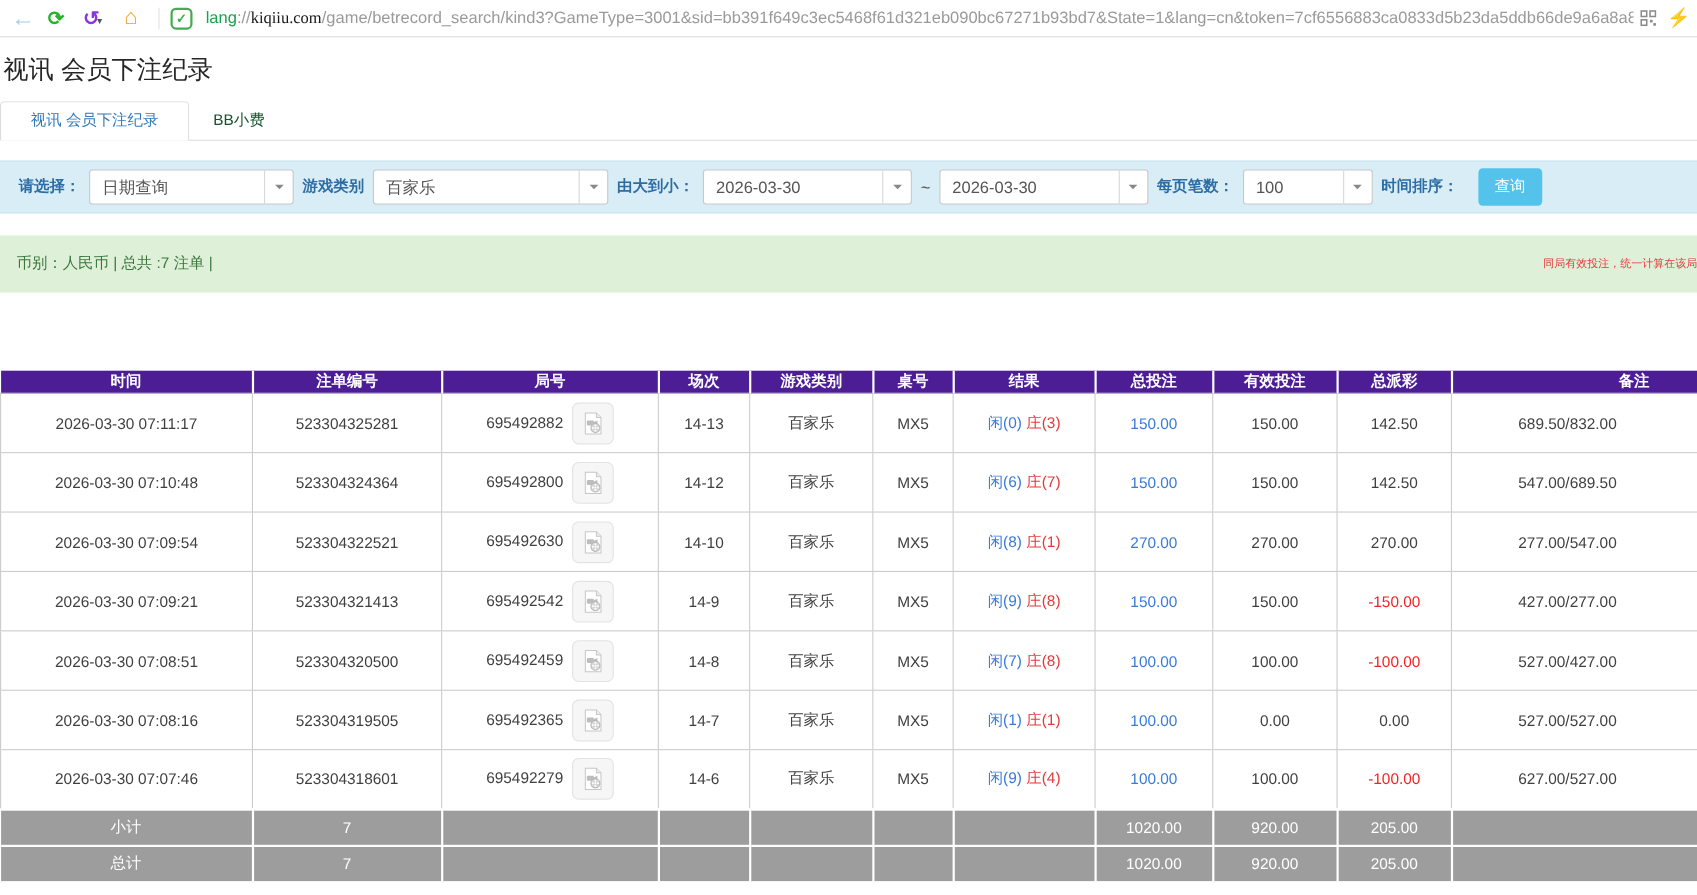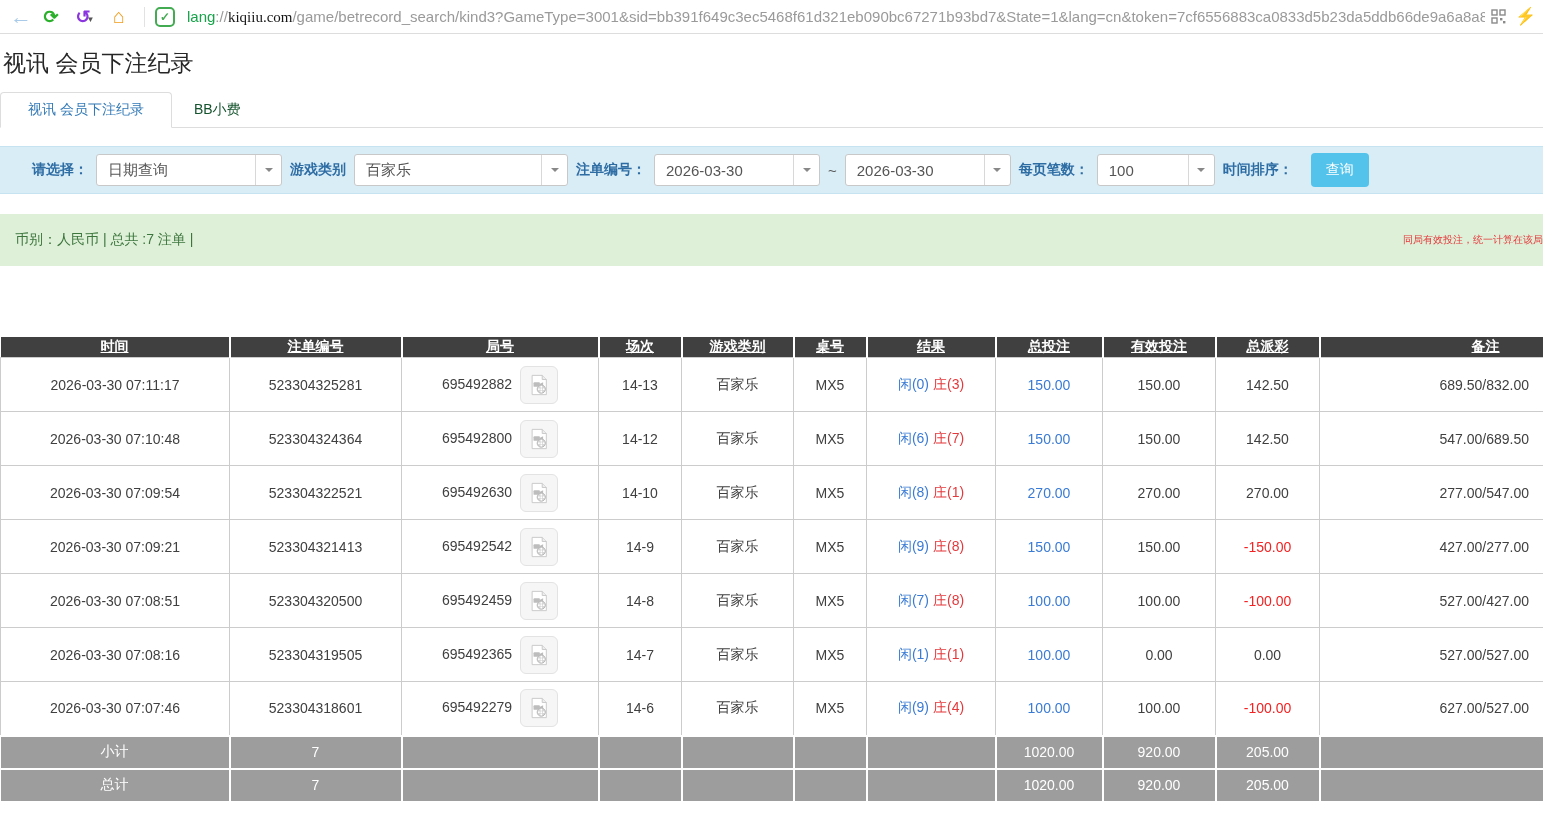--- a/index.html
+++ b/index.html
@@ -35,37 +35,37 @@
   .tab-plain  { padding:8px 22px; color:#14532d; font-size:14px; cursor:pointer; }
 
   
   .filter-bar { margin-top:18px; height:48px; background:#d9edf7; border-top:1px solid #c6e3f1; border-bottom:1px solid #c6e3f1;
                 display:flex; align-items:center; padding-left:15px; white-space:nowrap; overflow:hidden; }
   .flabel { color:#2e6da4; font-weight:bold; font-size:14px; margin:0 8px; flex-shrink:0; }
   .combo { background:#fff; border:1px solid #c8c8c8; border-radius:3px; height:32px; display:flex; align-items:center; flex-shrink:0; cursor:pointer; }
   .combo .val { padding:0 11px; font-size:15px; color:#555; flex:1; overflow:hidden; }
   .combo .caret { width:26px; align-self:stretch; border-left:1px solid #d8d8d8; display:flex; align-items:center; justify-content:center; }
   .caret-tri { width:0; height:0; border:4px solid transparent; border-top-color:#888; margin-top:4px; }
-  .w-select{width:186px} .w-game{width:214px} .w-date{width:166px} .w-size{width:118px} .w-sort{width:192px}
+  .w-select{width:186px} .w-game{width:214px} .w-date{width:190px} .w-size{width:118px} .w-sort{width:192px}
   .tilde { color:#555; font-size:15px; margin:0 8px; flex-shrink:0; }
   .search-btn { margin-left:10px; height:34px; padding:0 15px; background:#53c3ec; color:#fff; border:none;
                 border-radius:4px; font-size:14px; flex-shrink:0; cursor:pointer; }
 
   
   .summary-bar { margin-top:20px; height:52px; background:#dff0d8; display:flex; align-items:center;
                  justify-content:space-between; padding-left:15px; white-space:nowrap; overflow:hidden; }
   .summary-left  { color:#3c763d; font-size:14px;text-align:right; }
   .summary-right { color:#e4393c; font-size:10px;text-align:center; }
 
   
   table.bet { width:1543px; margin-top:71px; border-collapse:collapse; table-layout:fixed; font-size:14px; }
-  table.bet thead th { background:#404040; color:#fff; height:17px; border-right:2px solid #fff; font-weight:bold; text-align:center;text-decoration:underline; }
+  table.bet thead th { background:#4c1d95; color:#fff; height:17px; border-right:2px solid #fff; font-weight:bold; text-align:center; }
   table.bet thead th:last-child { border-right:none; text-align:right; padding-right:44px; }
   table.bet tbody td { height:54px; border:1px solid #ccc; text-align:center; color:#404040; background:#fff; overflow:hidden; }
-  table.bet tbody td.col-note { text-align:right; padding-right:14px; }
+  table.bet tbody td.col-note { text-align:center; padding-right:14px; }
   .link-amt { color:#3a7bd5; cursor:pointer; }
   .res-player { color:#3a7bd5; }
   .res-banker { color:#e4393c; margin-left:4px; }
   td.col-payout.neg { color:#f42222; }
   .video-btn { display:inline-flex; width:38px; height:38px; background:#f6f6f6; border:1px solid #e3e3e3; border-radius:6px;
                align-items:center; justify-content:center; margin-left:8px; vertical-align:middle; cursor:pointer; }
   table.bet tfoot td { background:#9d9d9d; color:#fff; border:2px solid #fff; height:33px; text-align:center; }
   table.bet tfoot td:first-child { border-left:none; }
   table.bet tfoot td:last-child  { border-right:none; }
 </style>
@@ -112,37 +112,37 @@
   </div>
 
   <div class="page-title">视讯 会员下注纪录</div>
 
   <div class="tabs">
     <div class="tab-active">视讯 会员下注纪录</div>
     <div class="tab-plain">BB小费</div>
   </div>
 
   <div class="filter-bar">
-    <span class="flabel" style="margin-left:17px;">请选择：</span>
+    <span class="flabel" style="margin-left:2px;">请选择：</span>
     <div class="combo w-select">
       <span class="val">日期查询</span>
       <span class="caret">
           <span class="caret-tri"></span>
         </span>
     </div>
 
     <span class="flabel">游戏类别</span>
     <div class="combo w-game">
       <span class="val">百家乐</span>
       <span class="caret">
           <span class="caret-tri"></span>
         </span>
     </div>
 
-    <span class="flabel">注单编号：</span>
+    <span class="flabel">由大到小：</span>
     <div class="combo w-date">
       <span class="val">2026-03-30</span>
       <span class="caret">
           <span class="caret-tri"></span>
         </span>
     </div>
     <span class="tilde">~</span>
     <div class="combo w-date">
       <span class="val">2026-03-30</span>
       <span class="caret">

